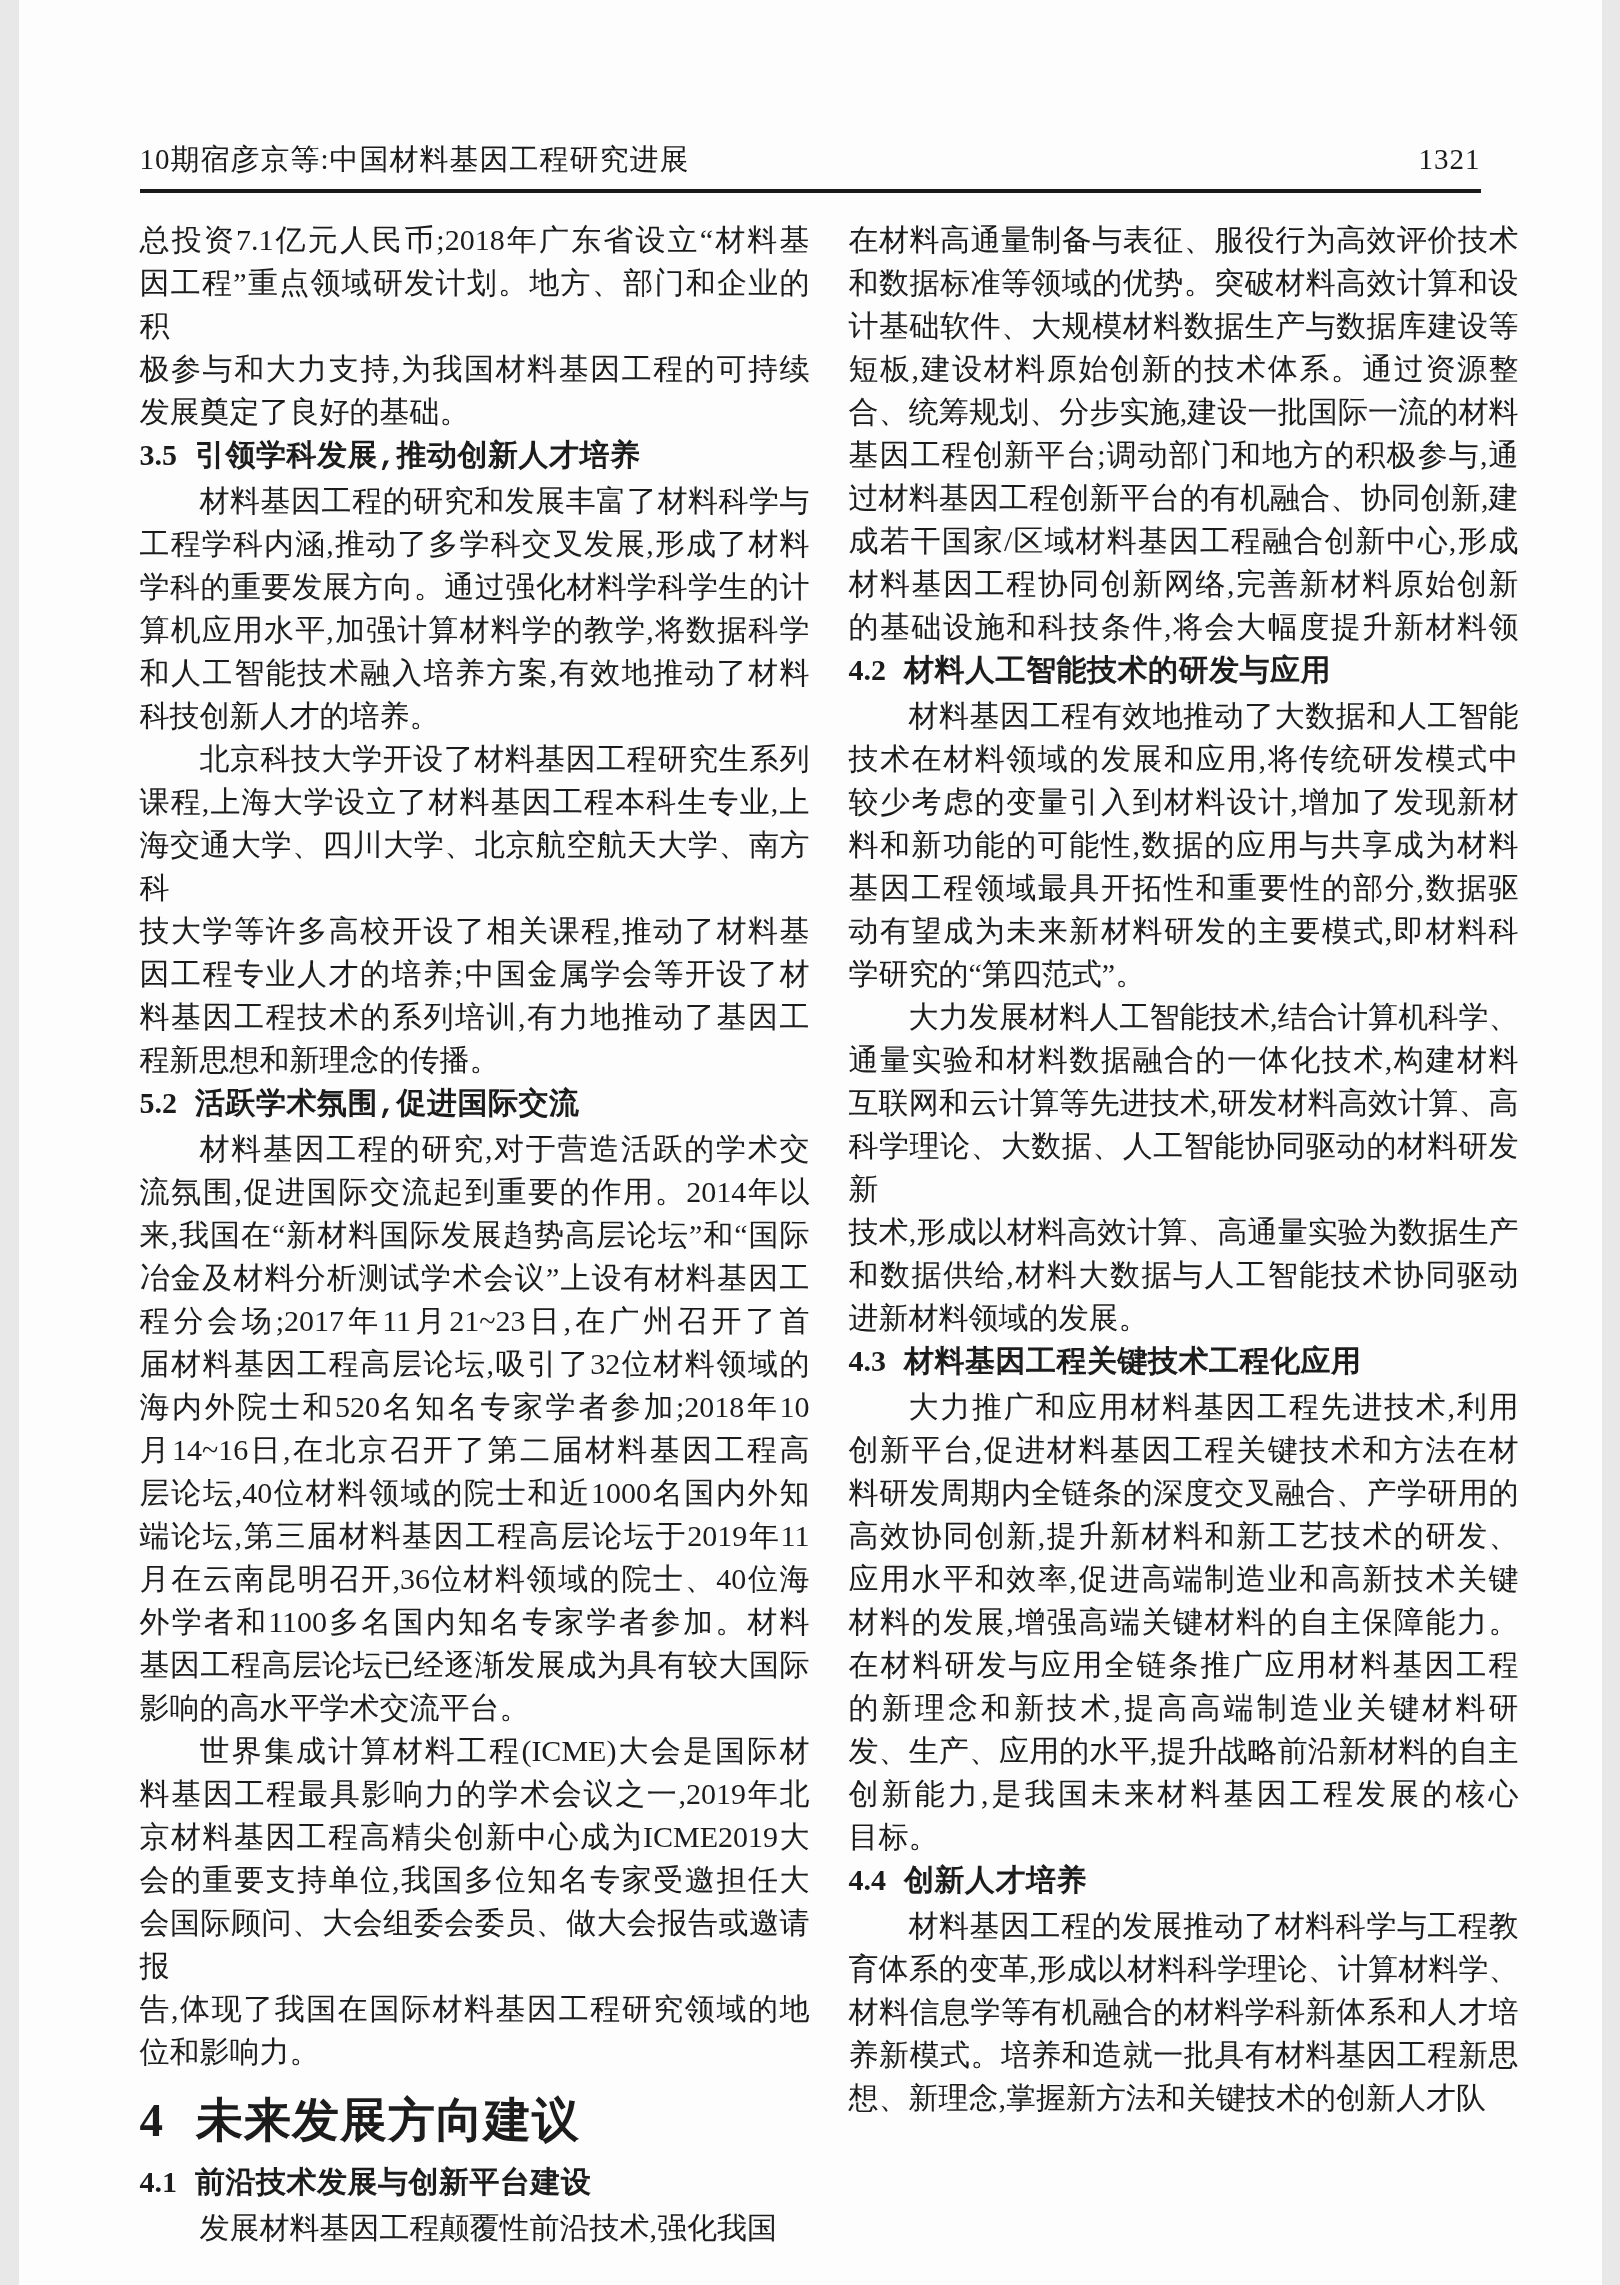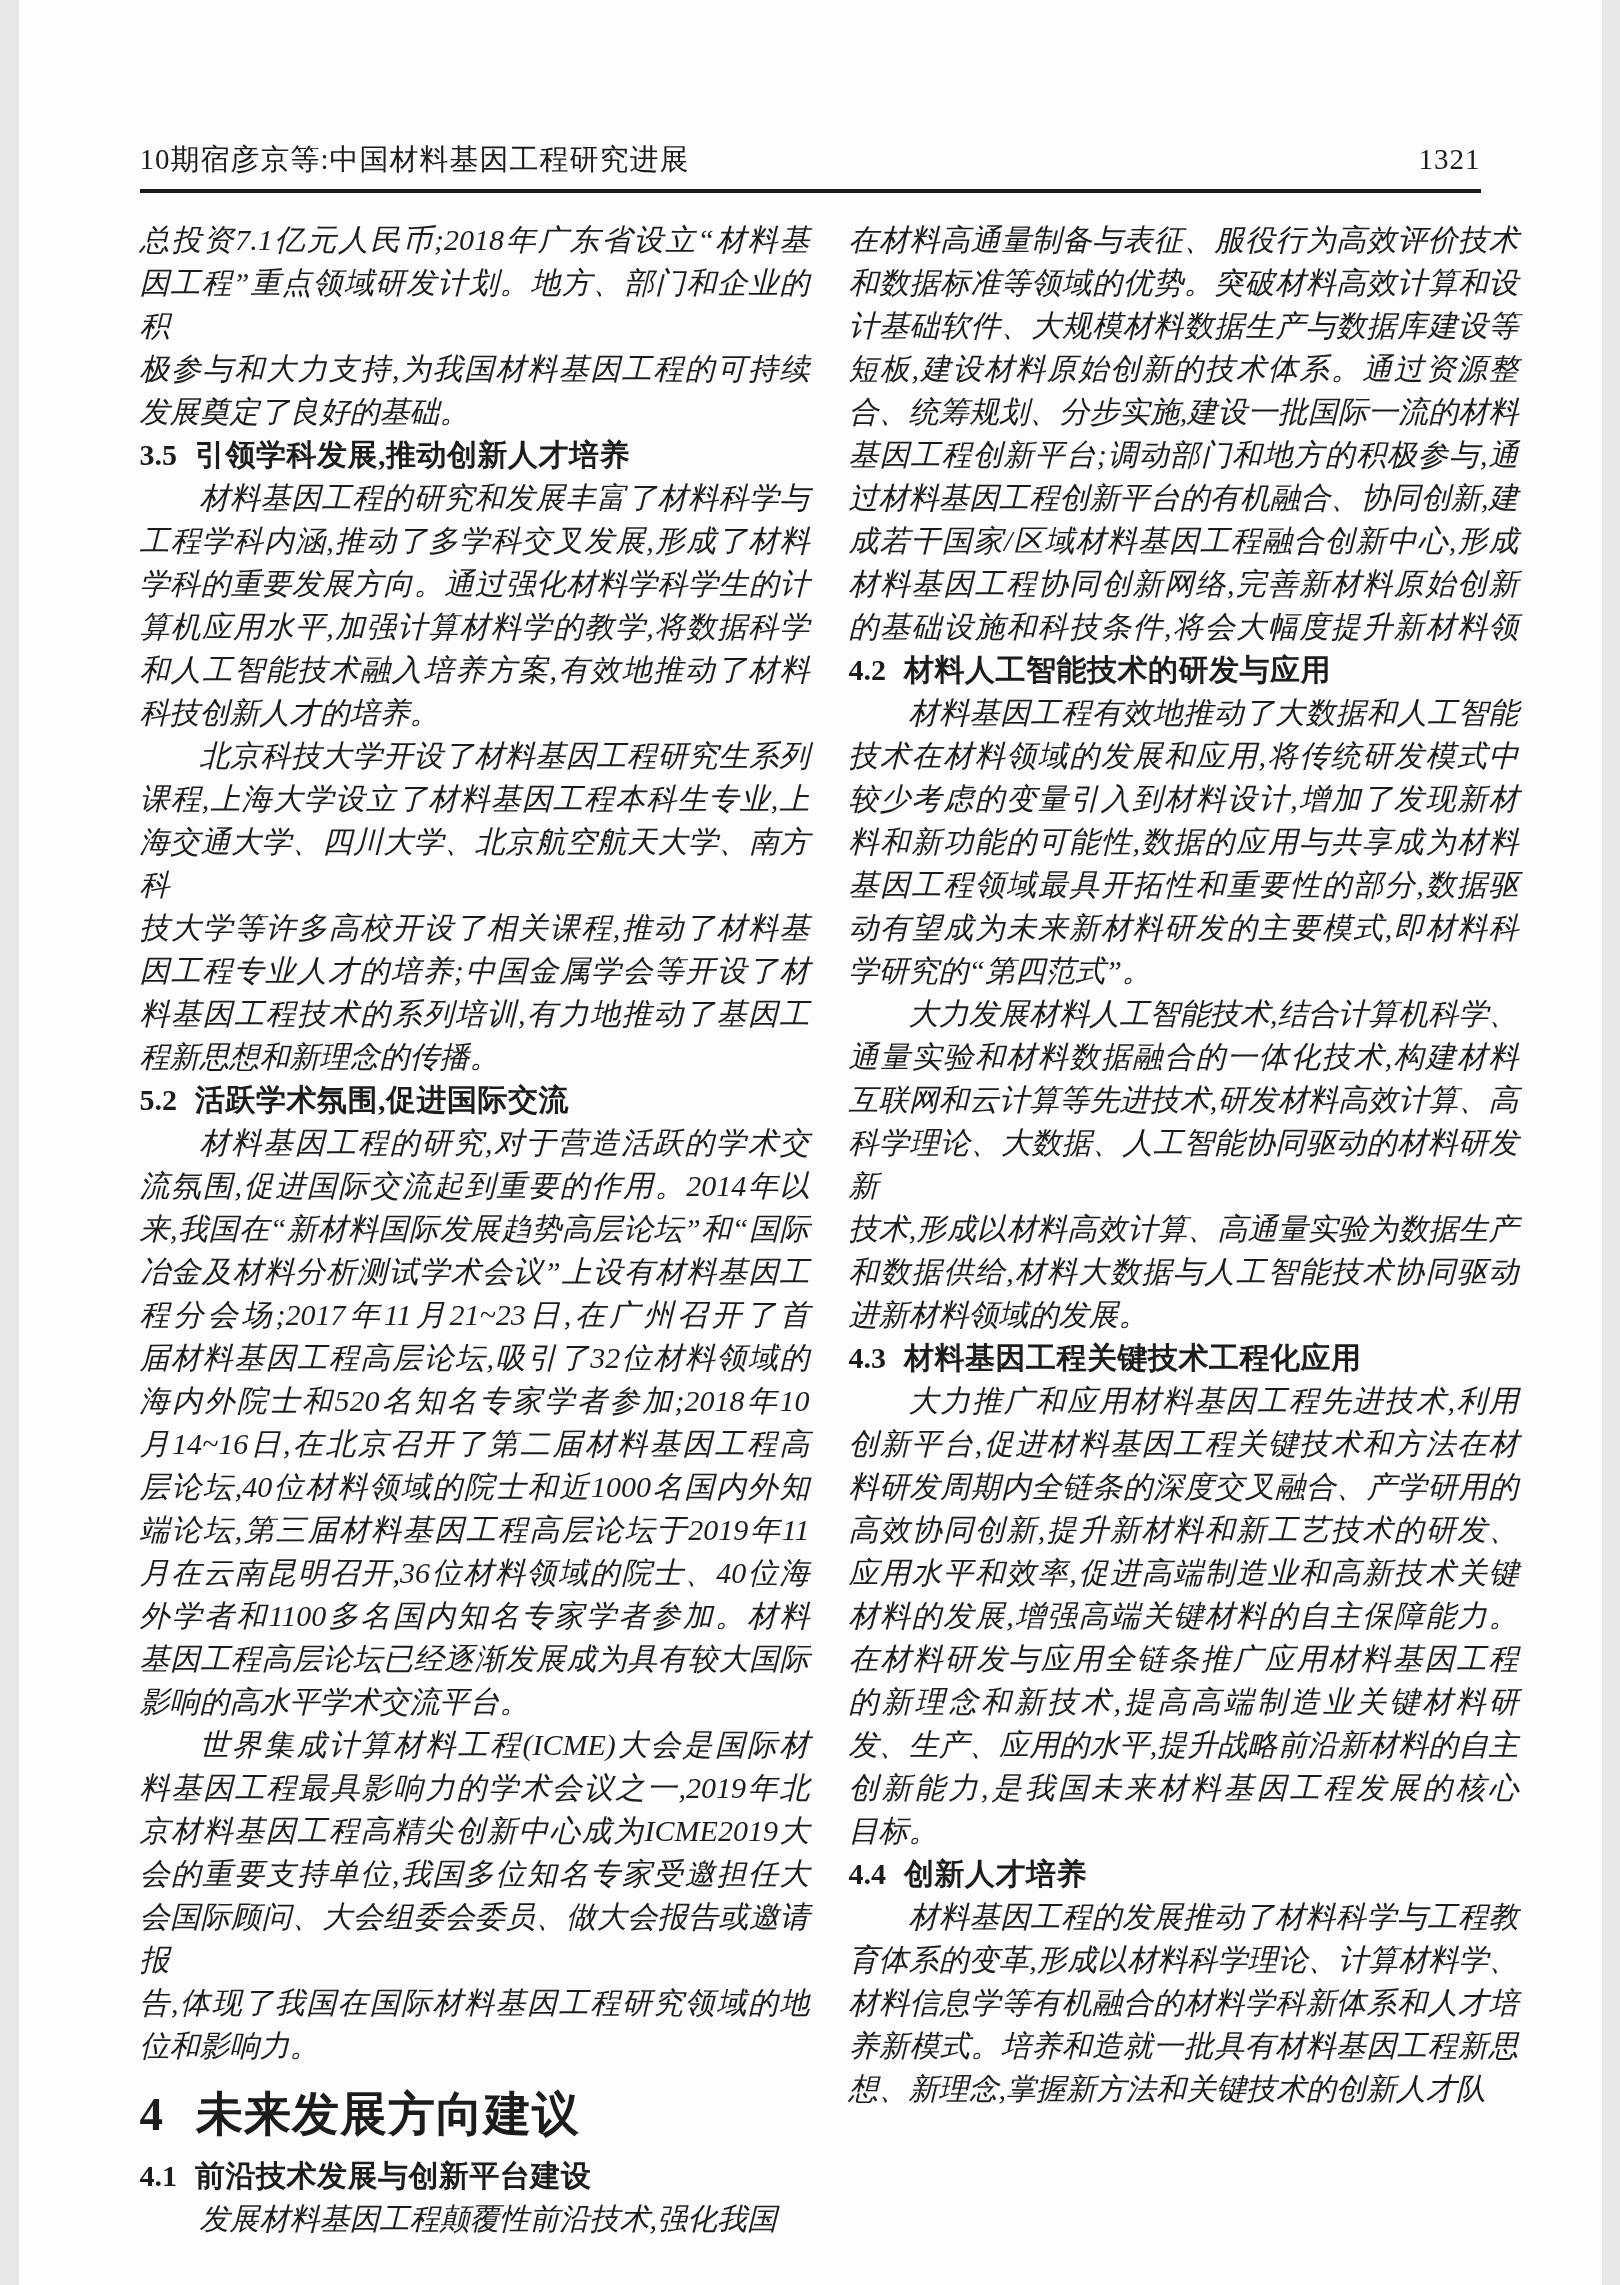--- a/index.html
+++ b/index.html
@@ -43,41 +43,41 @@
     margin-top: 25px;
   }
   .col {
     width: 670px;
     flex: 0 0 670px;
     font-family: "Liberation Serif", serif;
     font-size: 30px;
     line-height: 43px;
     color: #1c1c1c;
   }
-  .para { margin: 0; font-style: italic; }
+  .para { margin: 0; }
   .line {
     text-align: justify;
     white-space: nowrap;
   }
   .line.j {
     white-space: normal;
     text-align-last: justify;
   }
   .line.first { text-indent: 2em; }
   
   .sub-heading {
     line-height: 43px;
     font-weight: bold;
   }
   .sub-heading .h-num {
     font-family: "Liberation Serif", serif;
     margin-right: 0.6em;
   }
   .sub-heading .h-title {
-    font-family: Liberation Serif, serif;
+    font-family: Liberation Mono, monospace;
     letter-spacing: 0.5px;
   }
   .section-heading {
     margin-top: 23px;
     margin-bottom: 15.5px;
     line-height: 47px;
     font-size: 47px;
     font-weight: bold;
   }
   .section-heading .h-num {

